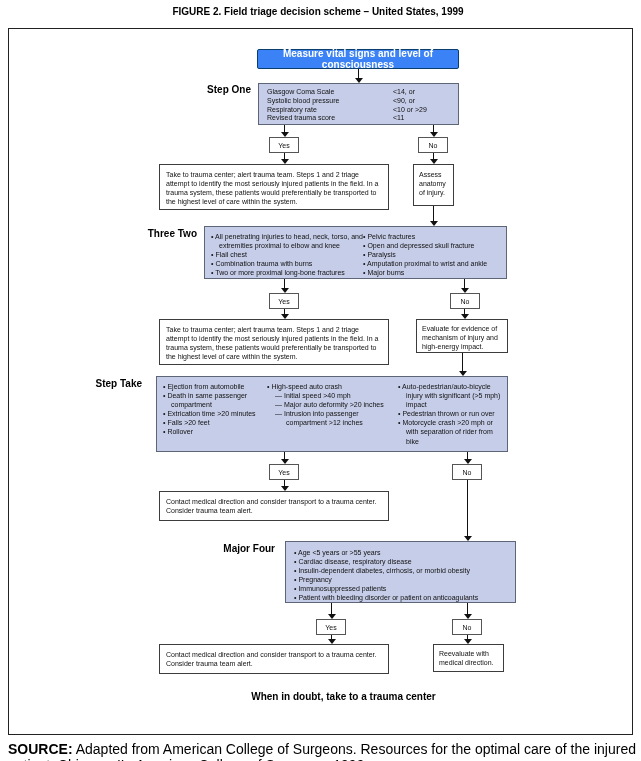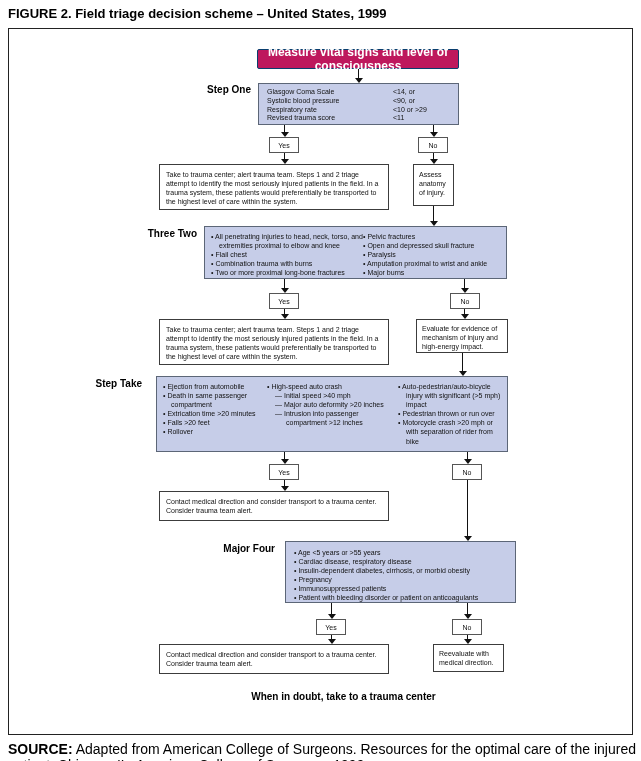--- a/index.html
+++ b/index.html
@@ -1,23 +1,23 @@
 <!DOCTYPE html>
 <html><head>
 <meta charset="utf-8">
 <style>
   html,body{margin:0;padding:0;background:#fff;}
   body{width:641px;height:761px;position:relative;overflow:hidden;
        font-family:"Liberation Sans","DejaVu Sans",sans-serif;color:#111;}
   .abs{position:absolute;box-sizing:border-box;}
-  .title{left:8px;top:6px;width:620px;font-size:13px;font-weight:bold;color:#000;}
+  .title{left:8px;top:6px;width:620px;font-size:10px;font-weight:bold;color:#000;text-align:center;}
   .frame{left:8px;top:28px;width:625px;height:707px;border:1px solid #222;background:#fff;}
   
-  .bluebox{background:#be185d;border:1px solid #0a3e6e;border-radius:2px;color:#fff;
-           font-size:12px;font-weight:bold;display:flex;align-items:center;justify-content:center;text-align:center;}
+  .bluebox{background:#3b82f6;border:1px solid #0a3e6e;border-radius:2px;color:#fff;
+           font-size:10px;font-weight:bold;display:flex;align-items:center;justify-content:center;text-align:center;}
   .panel{background:#c6cde8;border:1px solid #5c6677;font-size:7px;line-height:1.3;}
   .wbox{background:#fff;border:1px solid #3c3c3c;font-size:7px;line-height:1.3;padding:5px 6px;}
   .yn{background:#fff;border:1px solid #555;font-size:7px;display:flex;align-items:center;justify-content:center;}
   .steplabel{font-size:10px;font-weight:bold;text-align:right;color:#000;}
   
   .ar{position:absolute;width:1px;background:#111;}
   .ar::after{content:"";position:absolute;bottom:-5px;left:-3.5px;border:4px solid transparent;
              border-bottom:none;border-top:5px solid #111;width:0;height:0;}
   
   ul.b{margin:0;padding:0;list-style:none;}

